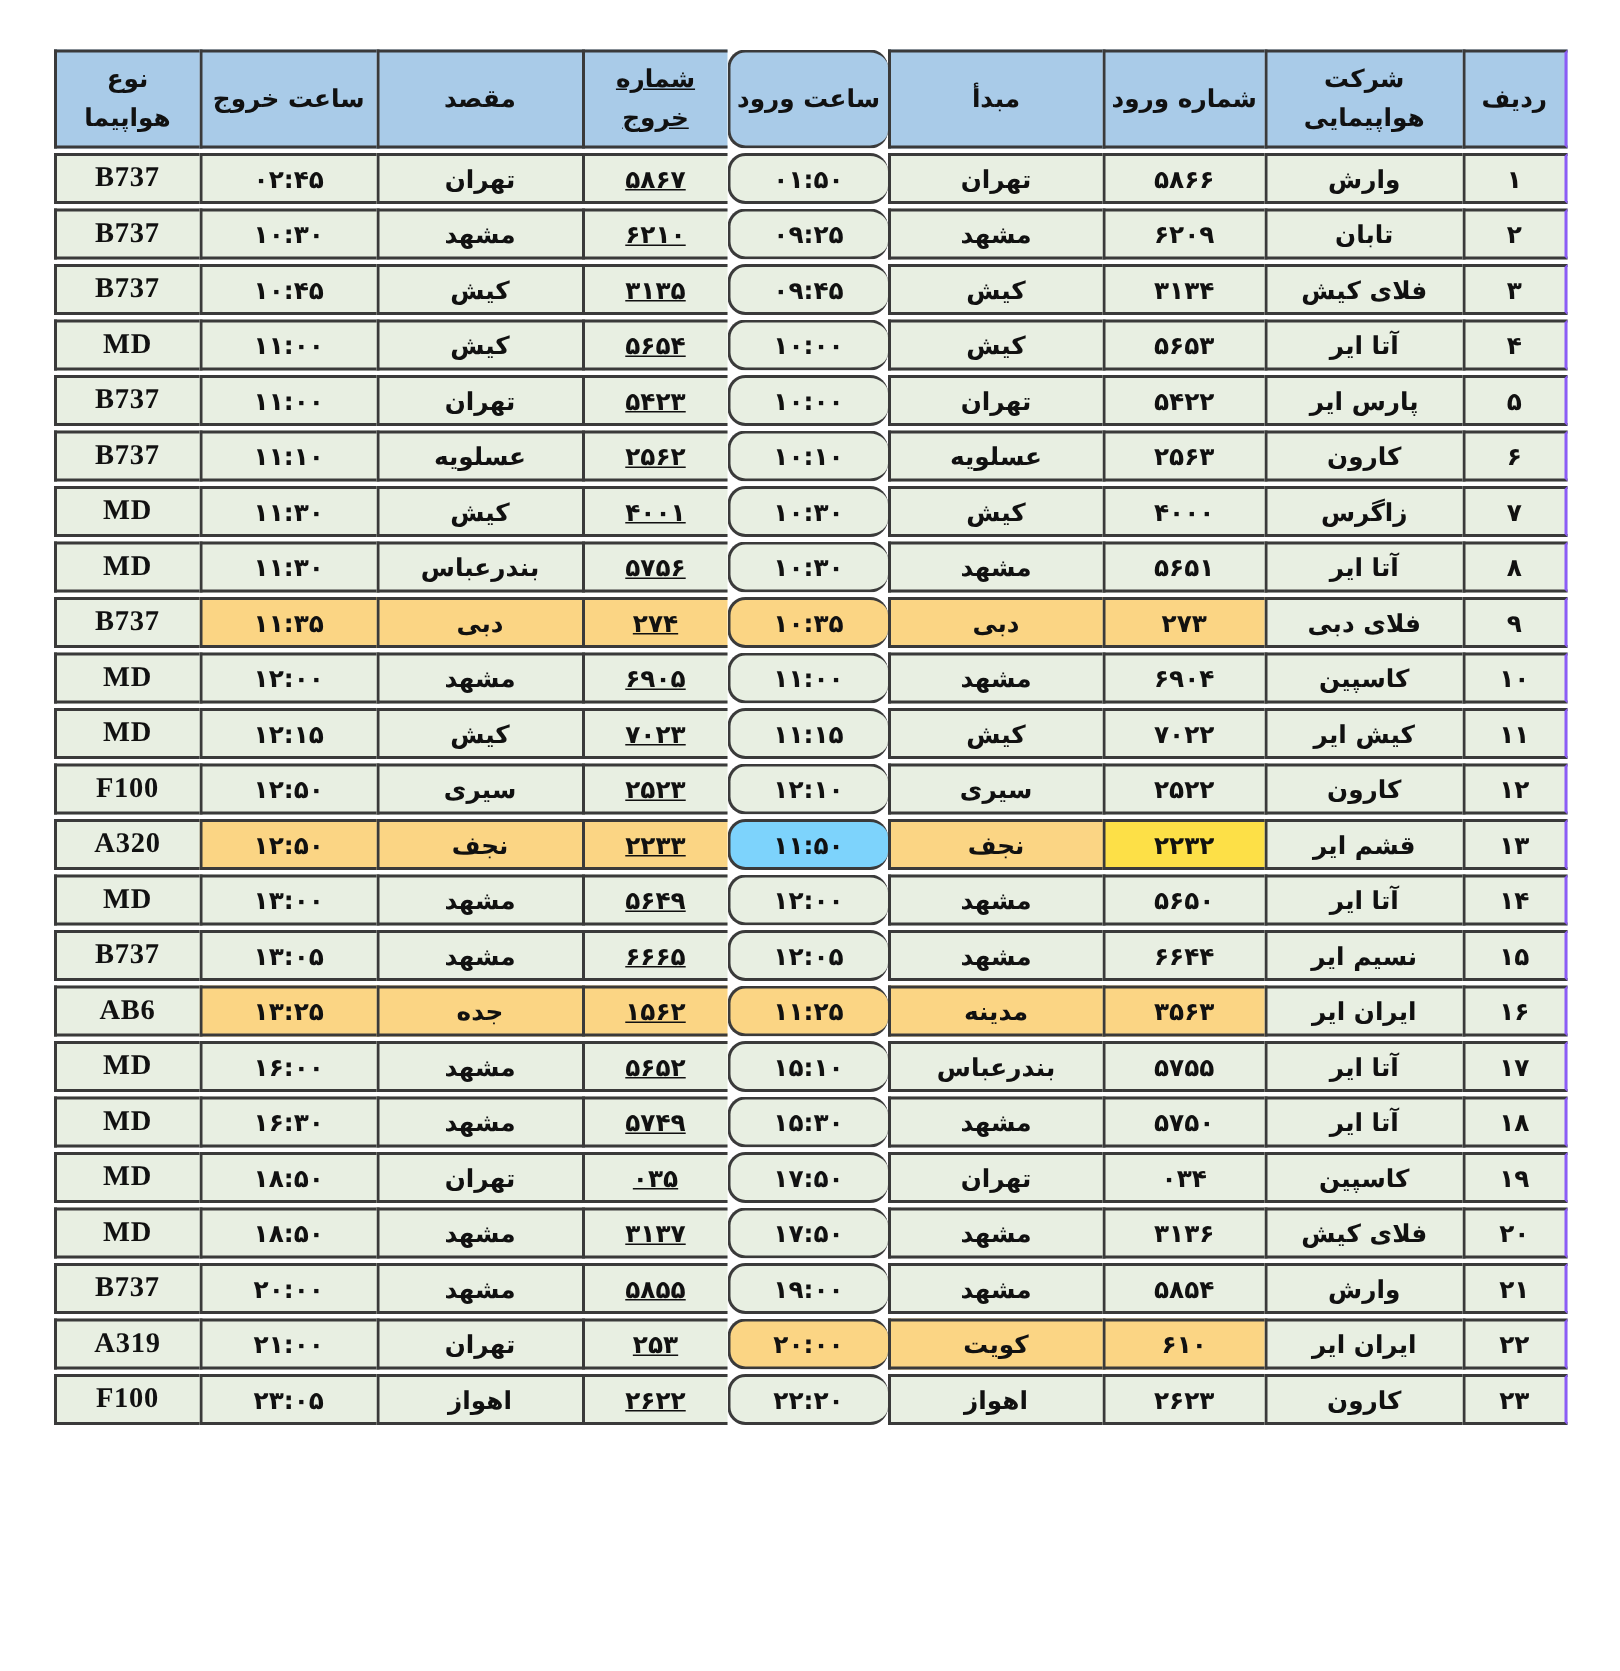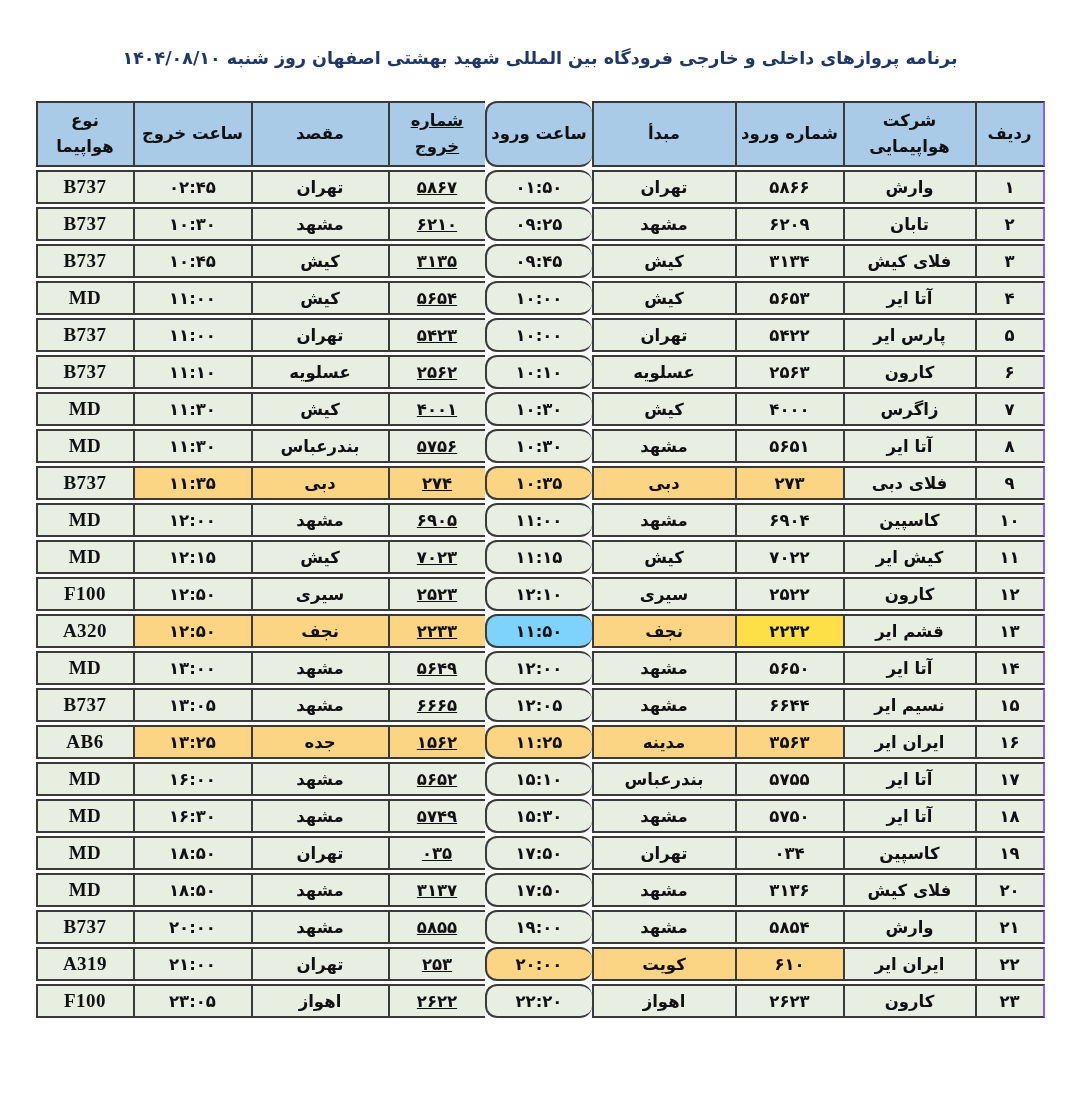--- a/index.html
+++ b/index.html
@@ -72,21 +72,20 @@
   td.col-aircraft {
     font-family: Liberation Serif, serif;
     font-size: 19px;
     letter-spacing: 0.5px;
   }
 </style>
 </head>
 <body>
 
 <div class="page">
-  <h1 class="title">برنامه پروازهای داخلی و خارجی فرودگاه بین المللی شهید بهشتی اصفهان روز شنبه ۱۴۰۴/۰۸/۱۰</h1>
   <table class="schedule">
     <thead>
       <tr id="header-row">
           <th class="col-radif">ردیف</th>
           <th class="col-airline">شرکت هواپیمایی</th>
           <th class="col-arr_no">شماره ورود</th>
           <th class="col-origin">مبدأ</th>
           <th class="col-arr_time">ساعت ورود</th>
           <th class="col-dep_no">شماره خروج</th>
           <th class="col-dest">مقصد</th>

